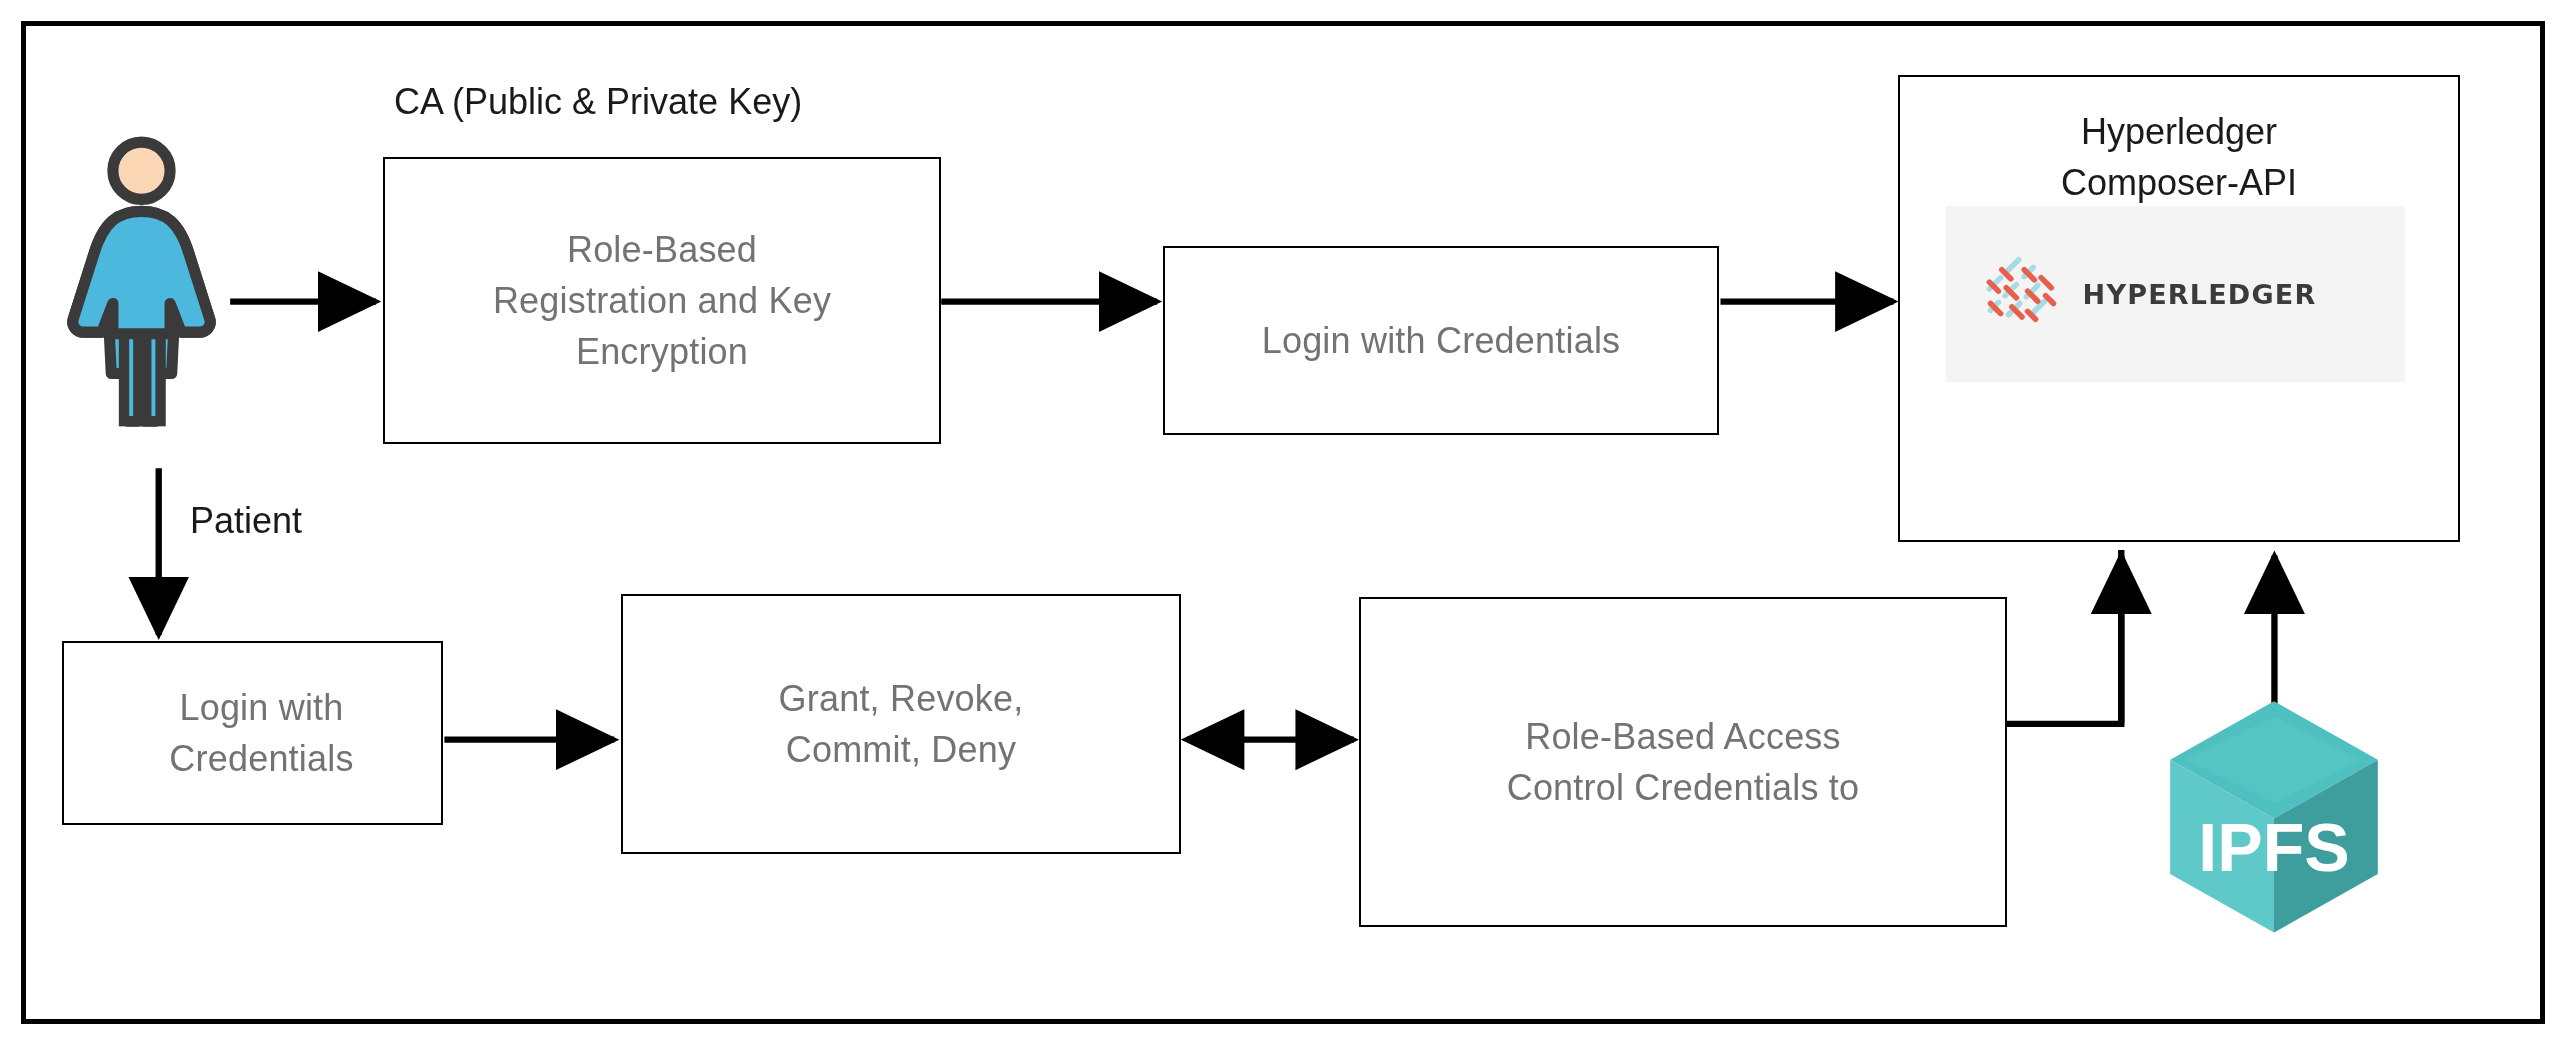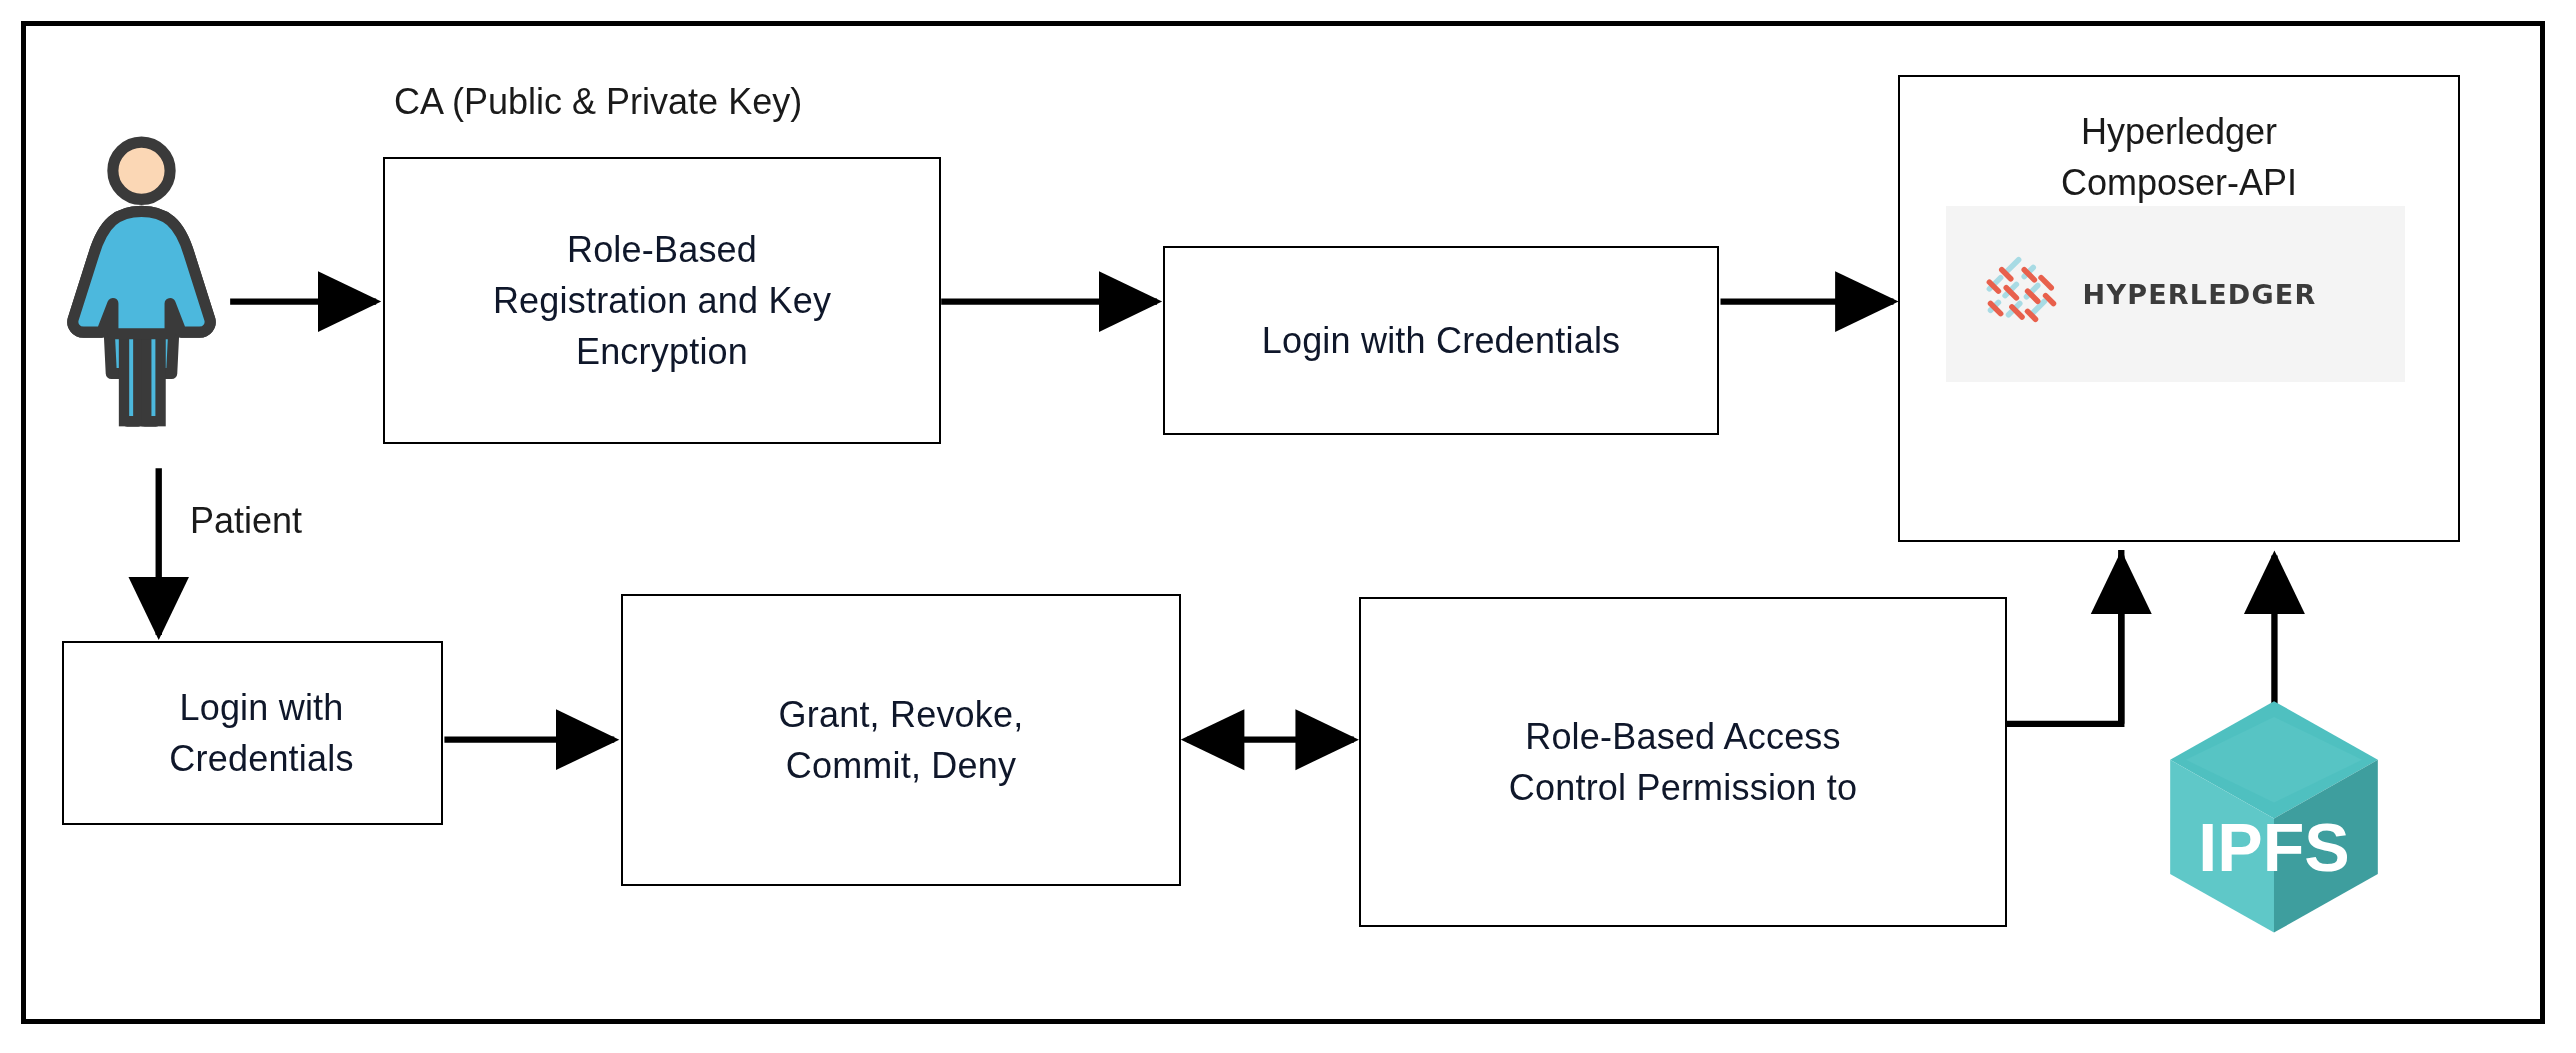--- a/index.html
+++ b/index.html
@@ -29,34 +29,34 @@
     border:2px solid #000000;
     box-sizing:border-box;
     background:#ffffff;
     display:flex;
     align-items:center;
     justify-content:center;
     text-align:center;
   }
   .gbox .lines{
     display:block;
-    color:#0f172a;
+    color:#737373;
     font-size:36px;
     line-height:1.42;
     letter-spacing:0.2px;
     padding:0 11px;
   }
 
   
   #box-registration{ left:383px; top:157px; width:558px; height:287px; }
   #box-login-top   { left:1163px; top:198px; width:556px; height:189px;margin-top:48px; }
   #box-hyperledger { left:1898px; top:75px;  width:562px; height:467px;
                      display:block; }
   #box-login-bottom{ left:62px;  top:641px; width:381px; height:184px;padding-left:18px; }
-  #box-grant       { left:621px; top:594px; width:560px; height:292px; }
+  #box-grant       { left:621px; top:594px; width:560px; height:260px; }
   #box-rbac        { left:1359px;top:597px; width:648px; height:330px; }
 
   
   .hl-title{
     color:#1a1a1a;
     font-size:36px;
     line-height:1.42;
     text-align:center;
     padding-top:28.6px;
   }
@@ -251,21 +251,21 @@
   <div class="gbox" id="box-grant">
     <span class="lines">
       <span>Grant, Revoke,</span><br>
       <span>Commit, Deny</span>
     </span>
   </div>
 
   <div class="gbox" id="box-rbac">
     <span class="lines">
       <span>Role-Based Access</span><br>
-      <span>Control Permission to</span><br>
+      <span>Control Credentials to</span><br>
     </span>
   </div>
 
   <div id="ipfs-icon">
     <svg viewBox="0 0 270 300" xmlns="http://www.w3.org/2000/svg">
 
       <polygon points="135,4 266,78 135,152 4,78" fill="#4fc0c0"></polygon>
 
       <polygon points="4,78 135,152 135,296 4,222" fill="#5fc8c8"></polygon>
 

